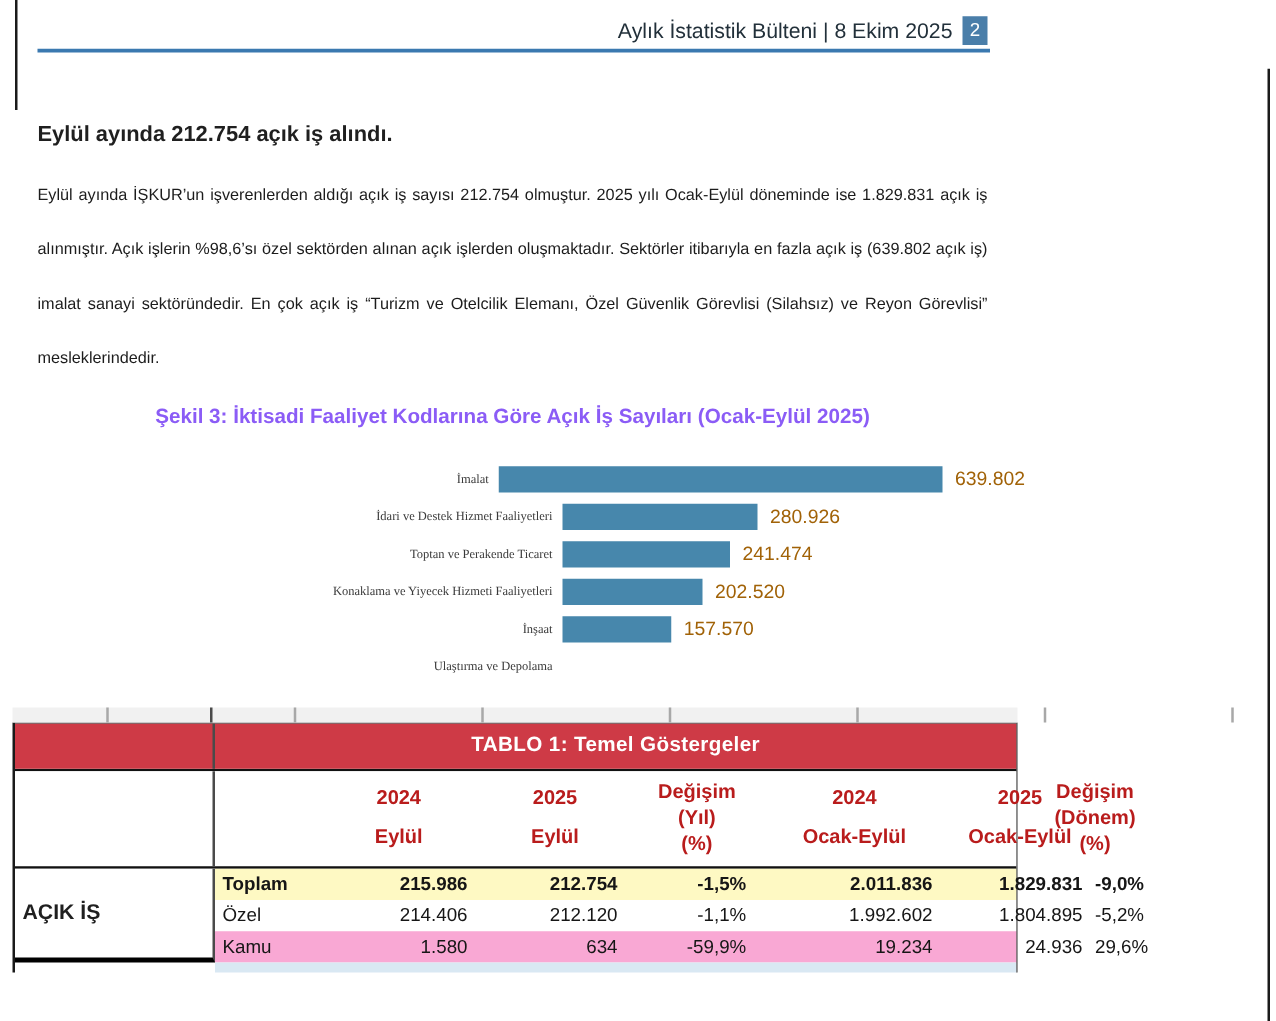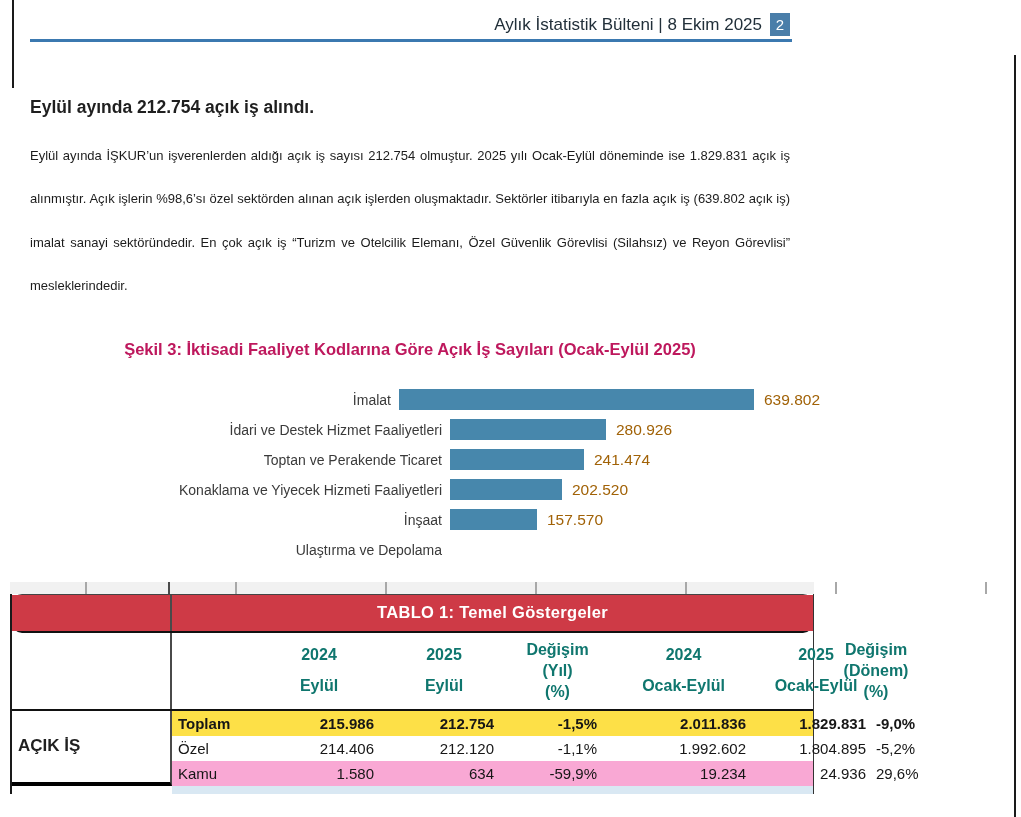--- a/index.html
+++ b/index.html
@@ -22,52 +22,52 @@
     width:20px; height:23px; line-height:23px; text-align:center; font-size:15px;
   }
   .rule { margin:3px 28px 0 30px; height:2.5px; background:#3b79b0; }
 
   .article-heading { margin:55px 30px 0 30px; font-size:17.5px; font-weight:bold; }
   .article-body {
     margin:16px 30px 0 30px; font-size:13px; line-height:43.5px;
     text-align:justify; color:#1c1c1c;
   }
 
-  .chart-title { margin-top:32px; text-align:center; font-weight:bold; font-size:16.5px; color:#be185d; }
+  .chart-title { margin-top:16px; text-align:center; font-weight:bold; font-size:16.5px; color:#8b5cf6; }
   .chart-rows { margin-top:26px; }
   .chart-row { display:flex; align-items:center; height:30px; }
   .chart-label {
     width:450px; text-align:right; padding-right:8px; box-sizing:border-box;
-    font-size:14px; color:#3a3a3a; white-space:nowrap;
+    font-size:10px; color:#3a3a3a; white-space:nowrap;font-family:Liberation Serif, serif;
   }
   .bar-area { display:flex; align-items:center; flex:1; }
   .bar { height:21px; }
   .bar-value { margin-left:10px; font-size:15.5px; color:#a16207; }
 
   .axis-strip { margin:17px 6px 0 10px; height:12px; background:#f1f1f1; position:relative; }
   .tick { position:absolute; top:0; width:2px; height:12px; background:#a8a8a8; }
   .tick.dark { background:#4a4a4a; }
 
   .tablo { margin:0 6px 0 10px; border-left:2px solid #1a1a1a; border-right:1px solid #333; }
   .t-title-row {
     display:grid; grid-template-columns:160px minmax(0,1fr); height:36px;
-    border-top:1px solid #444; border-bottom:2px solid #111;border-radius:10px;
+    border-top:1px solid #444; border-bottom:2px solid #111;
   }
   .t-corner { background:#ce3a46; border-right:2px solid #4a4a4a; box-sizing:border-box; }
   .t-title {
     background:#ce3a46; color:#ffffff; font-weight:bold; font-size:16.5px;
     display:flex; align-items:center; justify-content:center; letter-spacing:0.3px;
   }
   .t-head {
     display:grid; grid-template-columns:160px 82px 130px 120px 107px 145px 120px minmax(0,1fr);
     height:76px; border-bottom:2px solid #111; background:#fff;
   }
   .th-cell {
     display:flex; flex-direction:column; align-items:center; justify-content:center;
-    font-weight:bold; font-size:16px; box-sizing:border-box; color:#0f766e;
+    font-weight:bold; font-size:16px; box-sizing:border-box; color:#b91c1c;
   }
   .th-cell.corner2 { border-right:2px solid #4a4a4a; }
   .th-cell.lines2 { gap:13px; }
   .th-cell.lines3 { gap:3px; }
 
   .t-body { position:relative; }
   .t-group {
     position:absolute; left:0; top:0; width:160px; height:75px; box-sizing:border-box;
     border-right:2px solid #4a4a4a; border-bottom:4px solid #000; background:#fff;
     display:flex; align-items:center; padding-left:6px; font-weight:bold; font-size:17px;
@@ -186,21 +186,21 @@
         </div>
         <div class="th-cell lines3">
           <div class="th-line">Değişim</div>
           <div class="th-line">(Dönem)</div>
           <div class="th-line">(%)</div>
         </div>
       </div>
     <div class="t-body">
       <div class="t-group">AÇIK İŞ</div>
       <div id="t-rows">
-          <div class="t-row bold" style="background: #fde047;">
+          <div class="t-row bold" style="background: #fef9c3;">
             <div class="td name">Toplam</div>
             <div class="td num c0">215.986</div>
             <div class="td num c1">212.754</div>
             <div class="td num c2">-1,5%</div>
             <div class="td num c3">2.011.836</div>
             <div class="td num c4">1.829.831</div>
             <div class="td num c5">-9,0%</div>
           </div>
           <div class="t-row" style="background: rgb(255, 255, 255);">
             <div class="td name">Özel</div>

